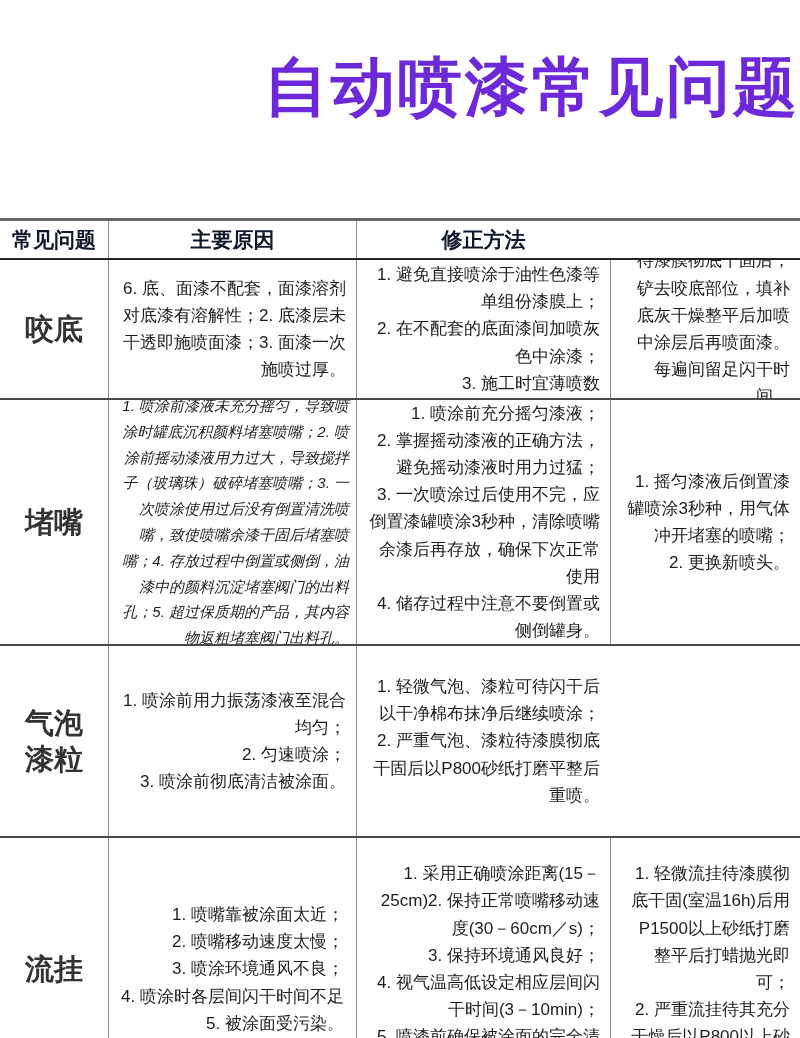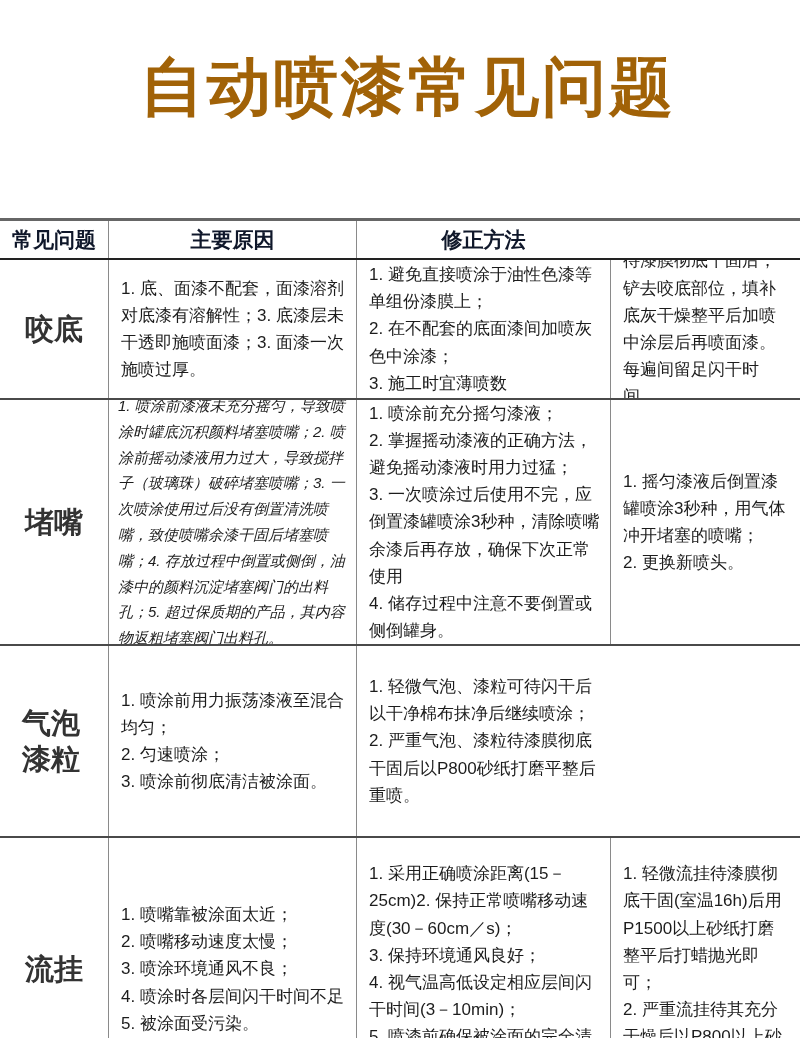--- a/index.html
+++ b/index.html
@@ -6,25 +6,25 @@
   body {
     width: 800px; height: 1038px; overflow: hidden;
     background: #ffffff;
     font-family: "Liberation Sans", "DejaVu Sans", sans-serif;
     color: #1c1c1c;
   }
   .page { position: relative; width: 800px; height: 1038px; overflow: hidden; background: #fff; }
 
   .title {
     margin: 46px 0 0 0;
-    text-align: center;
+    text-align: right;
     font-size: 64px;
     font-weight: bold;
     letter-spacing: 3px;
-    color: #a16207;
+    color: #6d28d9;
     line-height: 1.3;
     padding-left: 16px;
   }
 
   .problems-table {
     position: absolute;
     top: 218px; left: 0;
     width: 800px;
   }
   .grid-row {
@@ -41,33 +41,34 @@
   .row-1 { height: 244px; }
   .row-2 { height: 190px; }
   .row-3 { height: 262px; }
 
   .cell {
     box-sizing: border-box;
     display: flex;
     align-items: center;
     overflow: hidden;
   }
-  .cell + .cell { border-left: 1px solid #8a8a8a; }
+  .cell + .cell { border-left: 1px solid #8a8a8a; text-align: right; }
 
   .header-cell {
     justify-content: center;
     font-size: 21px;
     font-weight: bold;
     color: #0f172a;
   }
 
   .label-cell { justify-content: center; }
   .problem-label {
     display: inline-block;
     max-width: 64px;
+    text-align: center;
     font-size: 29px;
     font-weight: bold;
     color: #333;
     line-height: 1.25;
   }
 
   .body-cell { padding: 5px 10px 5px 12px; }
   .body-cell .cell-text {
     white-space: pre-line;
     font-size: 17px;
@@ -93,21 +94,21 @@
       <div class="cell header-cell">常见问题</div>
       <div class="cell header-cell">主要原因</div>
       <div class="cell header-cell">修正方法</div>
     </div>
 
     <div class="grid-row row-0">
       <div class="cell label-cell">
         <span class="problem-label">咬底</span>
       </div>
       <div class="cell body-cell">
-        <span class="cell-text">1. 底、面漆不配套，面漆溶剂对底漆有溶解性；3. 底漆层未干透即施喷面漆；3. 面漆一次施喷过厚。</span>
+        <span class="cell-text">6. 底、面漆不配套，面漆溶剂对底漆有溶解性；2. 底漆层未干透即施喷面漆；3. 面漆一次施喷过厚。</span>
       </div>
       <div class="cell body-cell">
         <span class="cell-text">1. 避免直接喷涂于油性色漆等单组份漆膜上；
 2. 在不配套的底面漆间加喷灰色中涂漆；
 3. 施工时宜薄喷数</span>
       </div>
       <div class="cell body-cell">
         <span class="cell-text">待漆膜彻底干固后，铲去咬底部位，填补底灰干燥整平后加喷中涂层后再喷面漆。每遍间留足闪干时间。</span>
       </div>
     </div>

